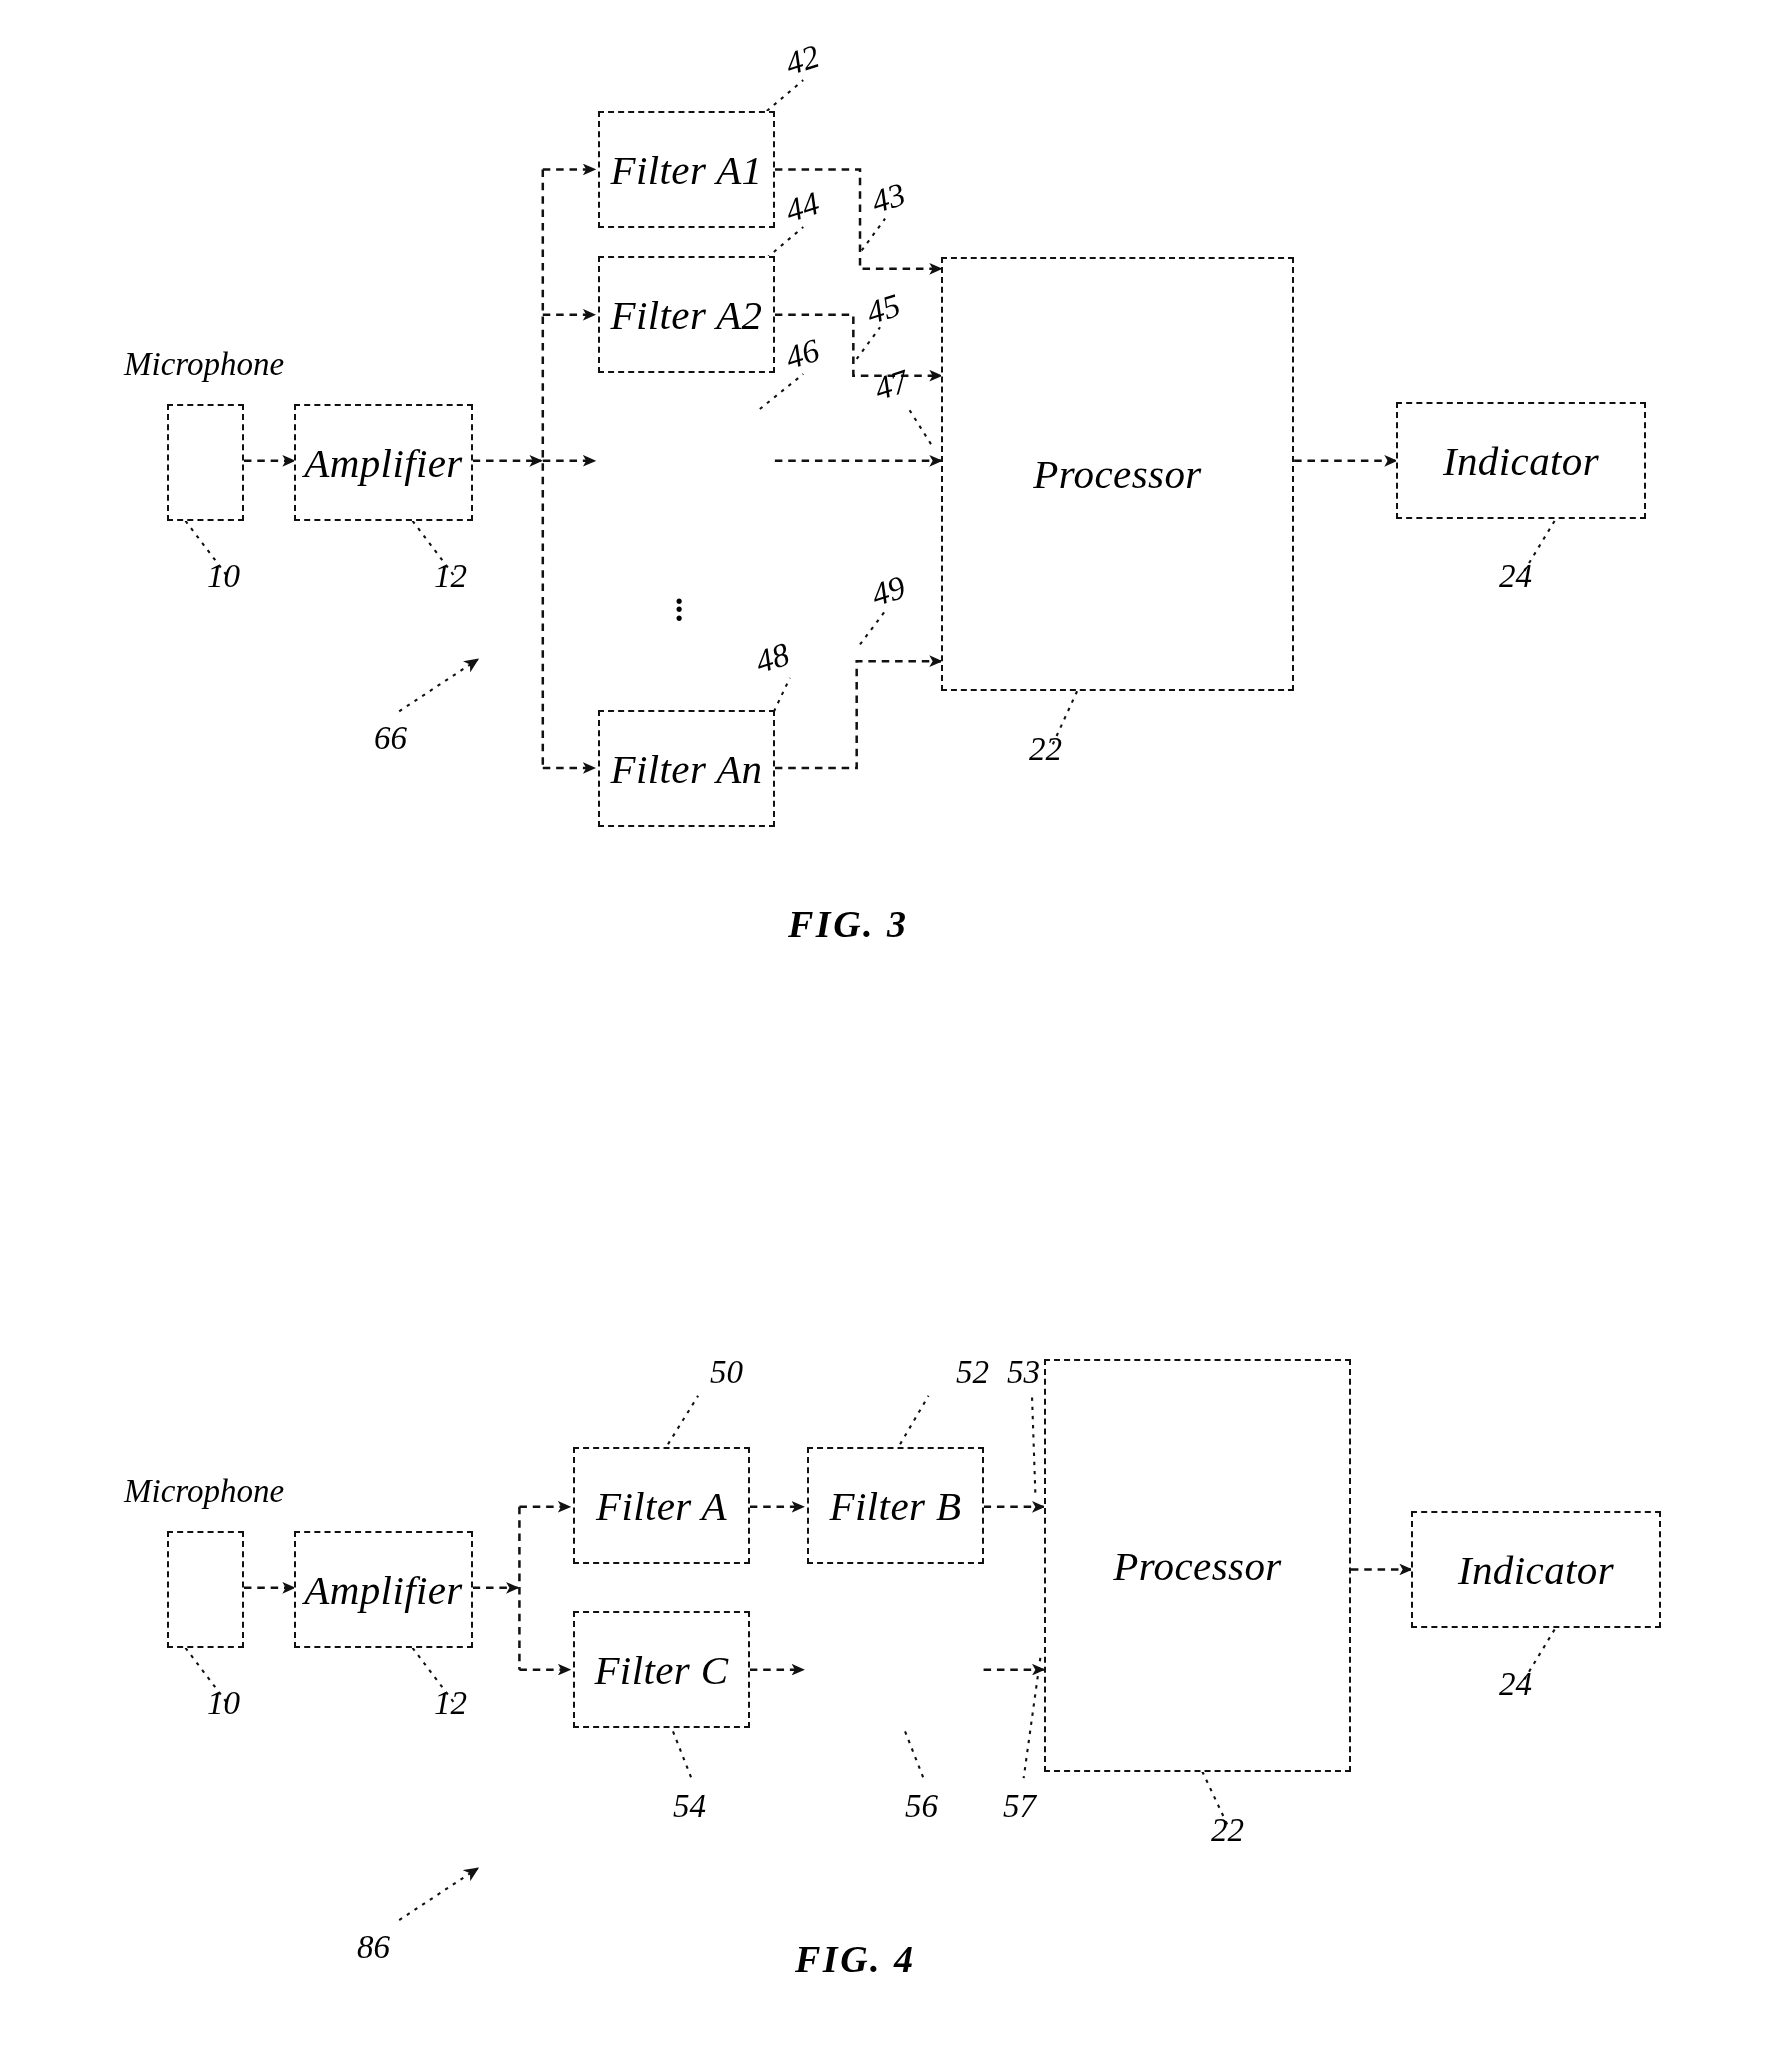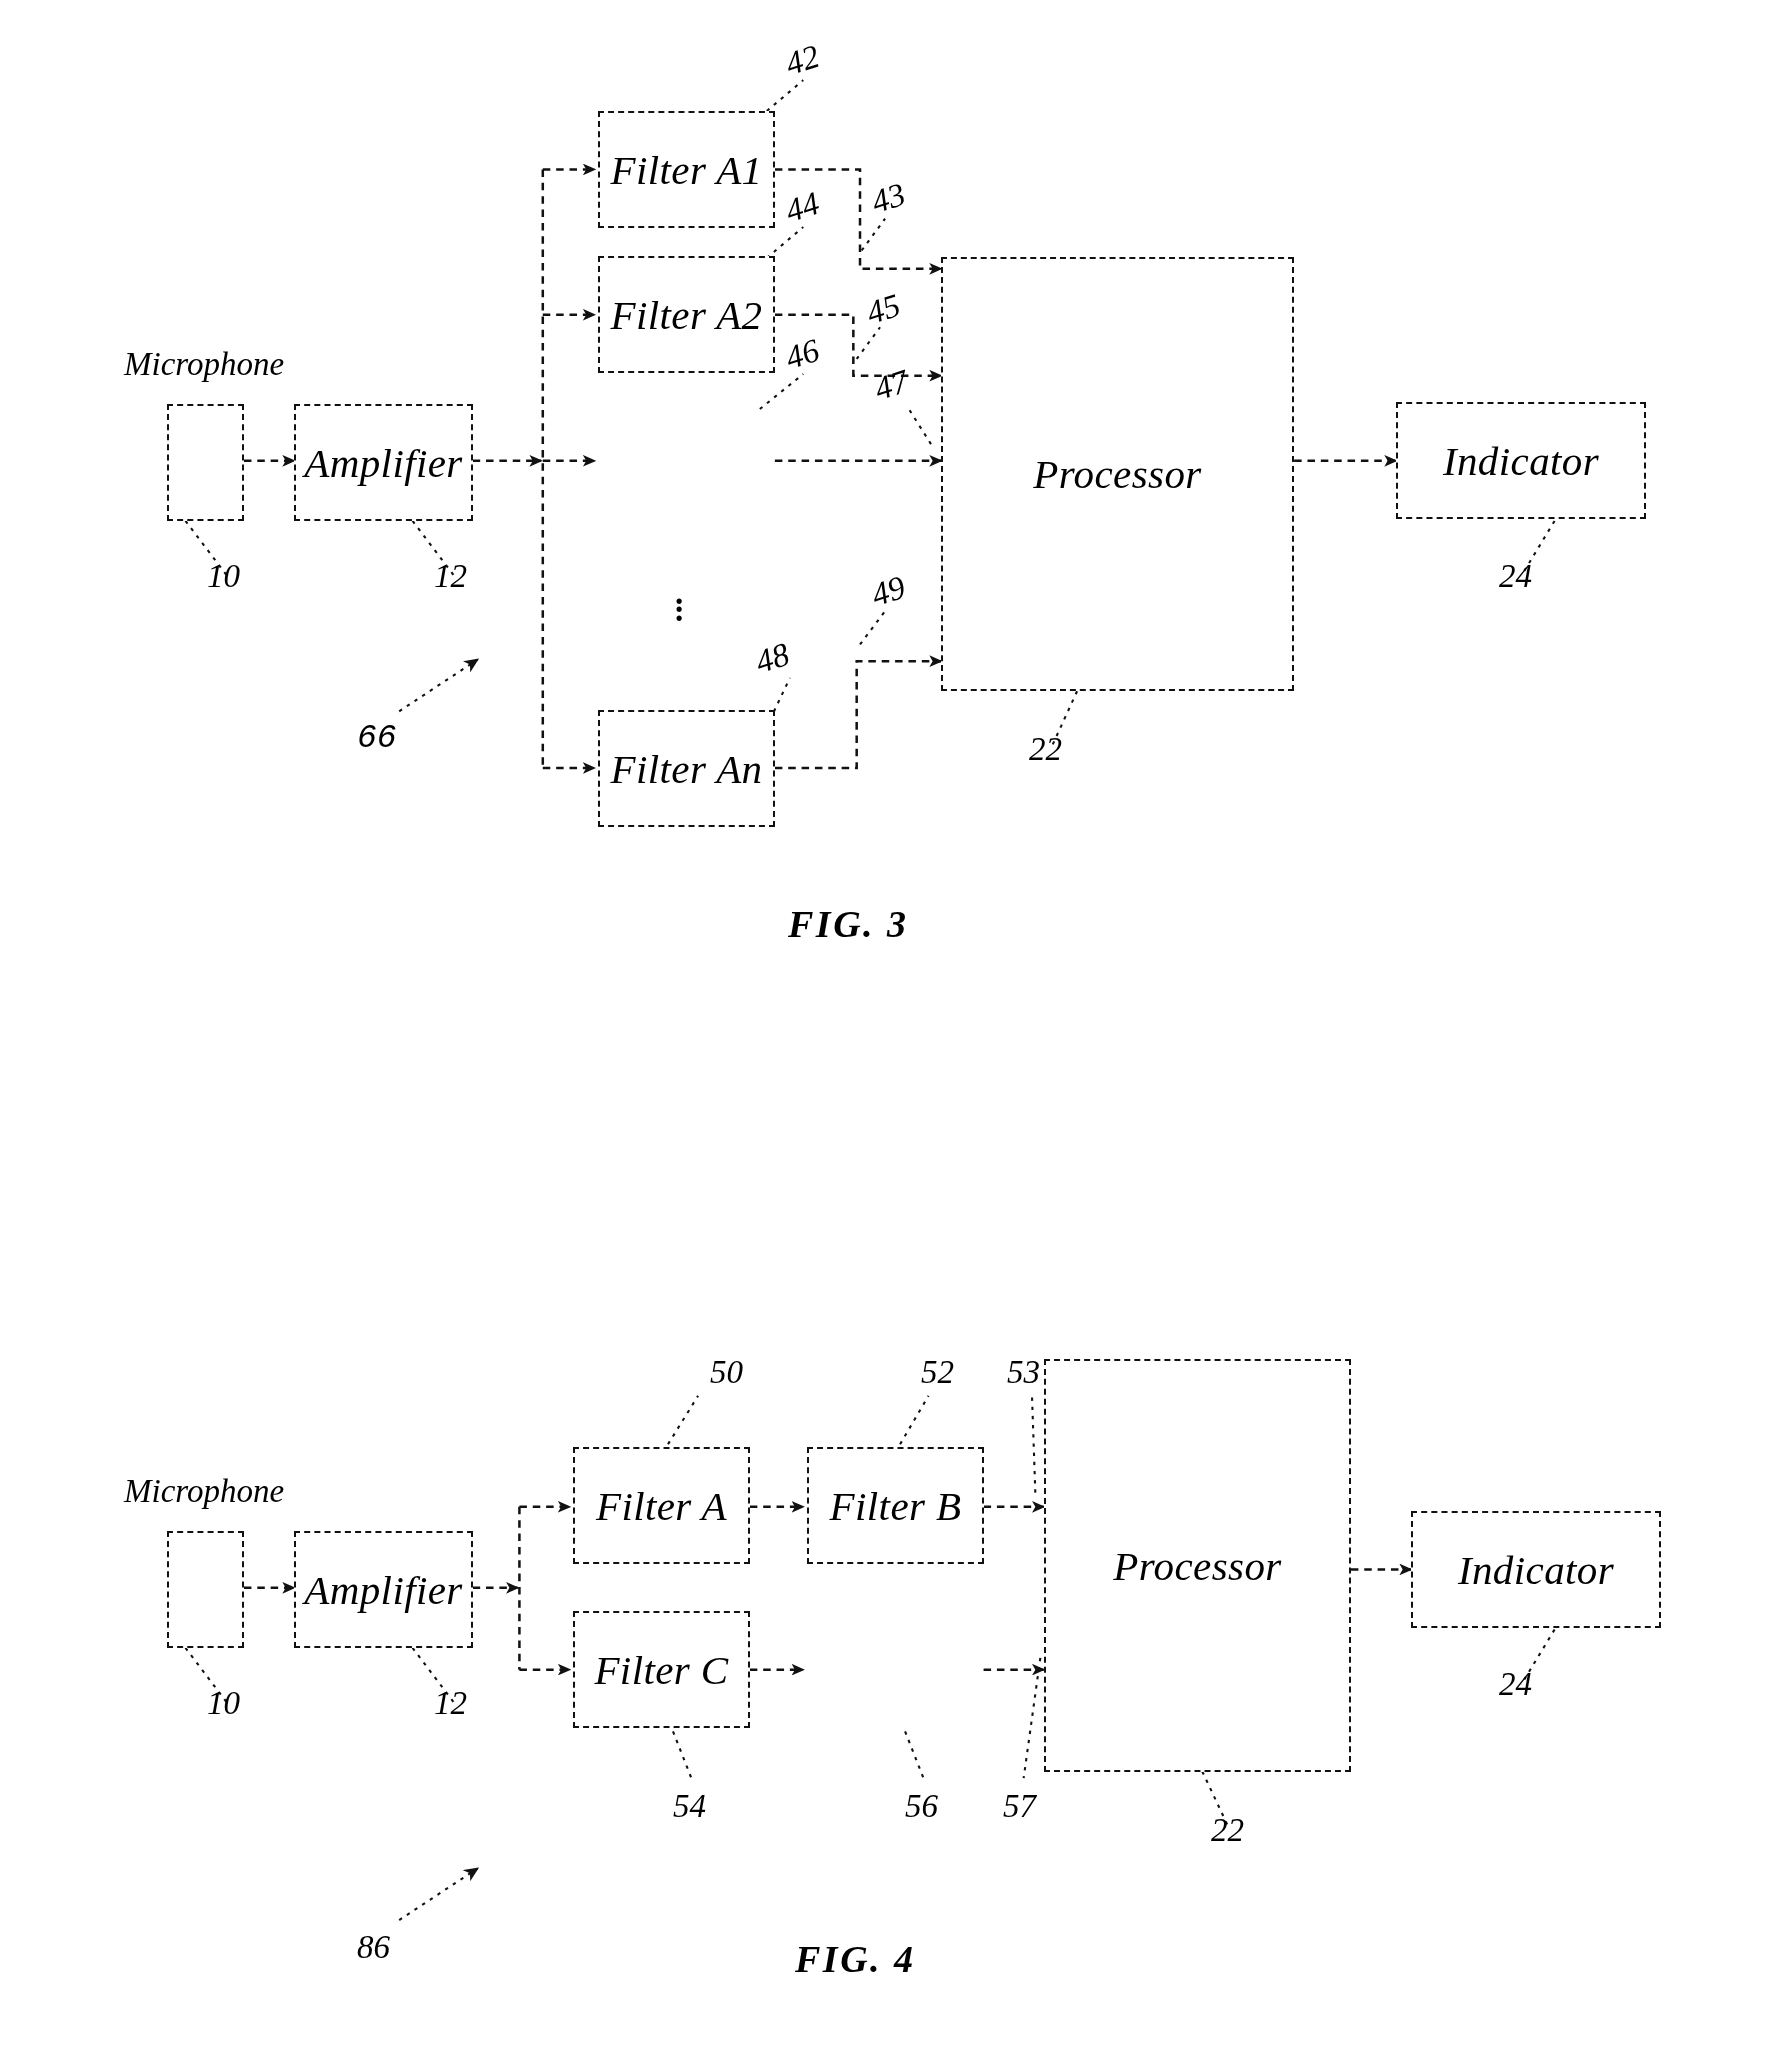--- a/index.html
+++ b/index.html
@@ -155,42 +155,42 @@
 <div class="bx" style="left:941px;top:257px;width:353px;height:434px;">
   <span class="lbl">Processor</span>
 </div>
 <div class="ref" style="left:1029px;top:731px;">22</div>
 
 <div class="bx" style="left:1396px;top:402px;width:250px;height:117px;">
   <span class="lbl">Indicator</span>
 </div>
 <div class="ref" style="left:1499px;top:558px;">24</div>
 
-<div class="ref" style="left:357px;top:720px;font-family:Liberation Mono, monospace;">66</div>
+<div class="ref" style="left:374px;top:720px;">66</div>
 
 <div class="figcap" style="left:788px;top:902px;">FIG. 3</div>
 
 <div class="plain" style="left:124px;top:1473px;">Microphone</div>
 <div class="bx" style="left:167px;top:1531px;width:77px;height:117px;"></div>
 <div class="ref" style="left:207px;top:1685px;">10</div>
 
 <div class="bx" style="left:294px;top:1531px;width:179px;height:117px;">
   <span class="lbl">Amplifier</span>
 </div>
 <div class="ref" style="left:434px;top:1685px;">12</div>
 
 <div class="bx" style="left:573px;top:1447px;width:177px;height:117px;">
   <span class="lbl">Filter A</span>
 </div>
 <div class="ref" style="left:680px;top:1354px;margin-left:30px;">50</div>
 
 <div class="bx" style="left:807px;top:1447px;width:177px;height:117px;">
   <span class="lbl">Filter B</span>
 </div>
-<div class="ref" style="left:921px;top:1354px;">52</div>
+<div class="ref" style="left:956px;top:1354px;">52</div>
 
 <div class="bx" style="left:573px;top:1611px;width:177px;height:117px;">
   <span class="lbl">Filter C</span>
 </div>
 <div class="ref" style="left:673px;top:1788px;">54</div>
 
 <div class="ref" style="left:905px;top:1788px;">56</div>
 
 <div class="ref" style="left:1007px;top:1354px;">53</div>
 <div class="ref" style="left:1003px;top:1788px;">57</div>

